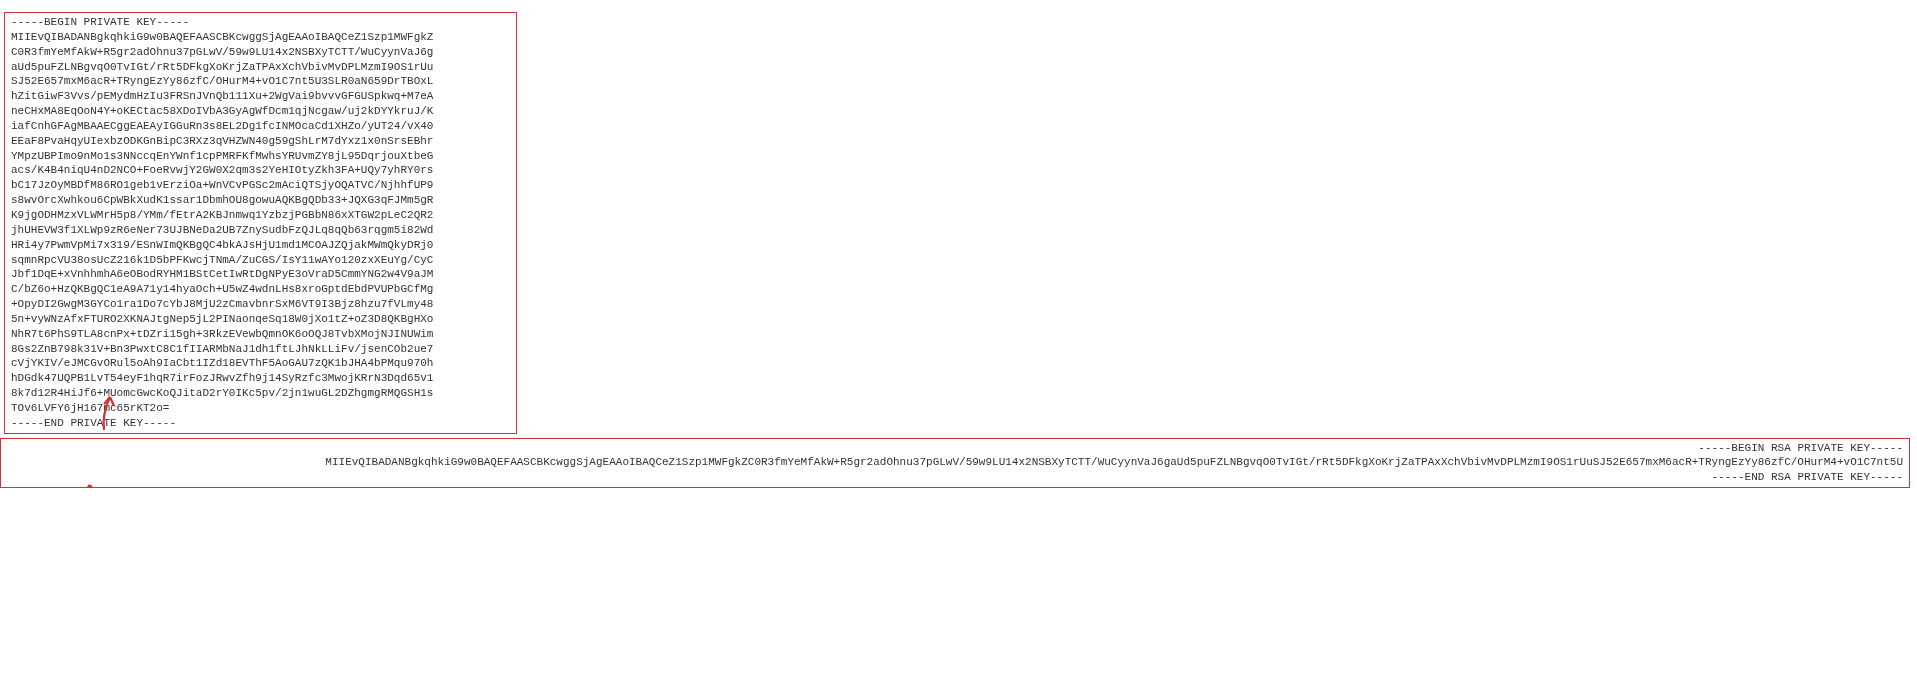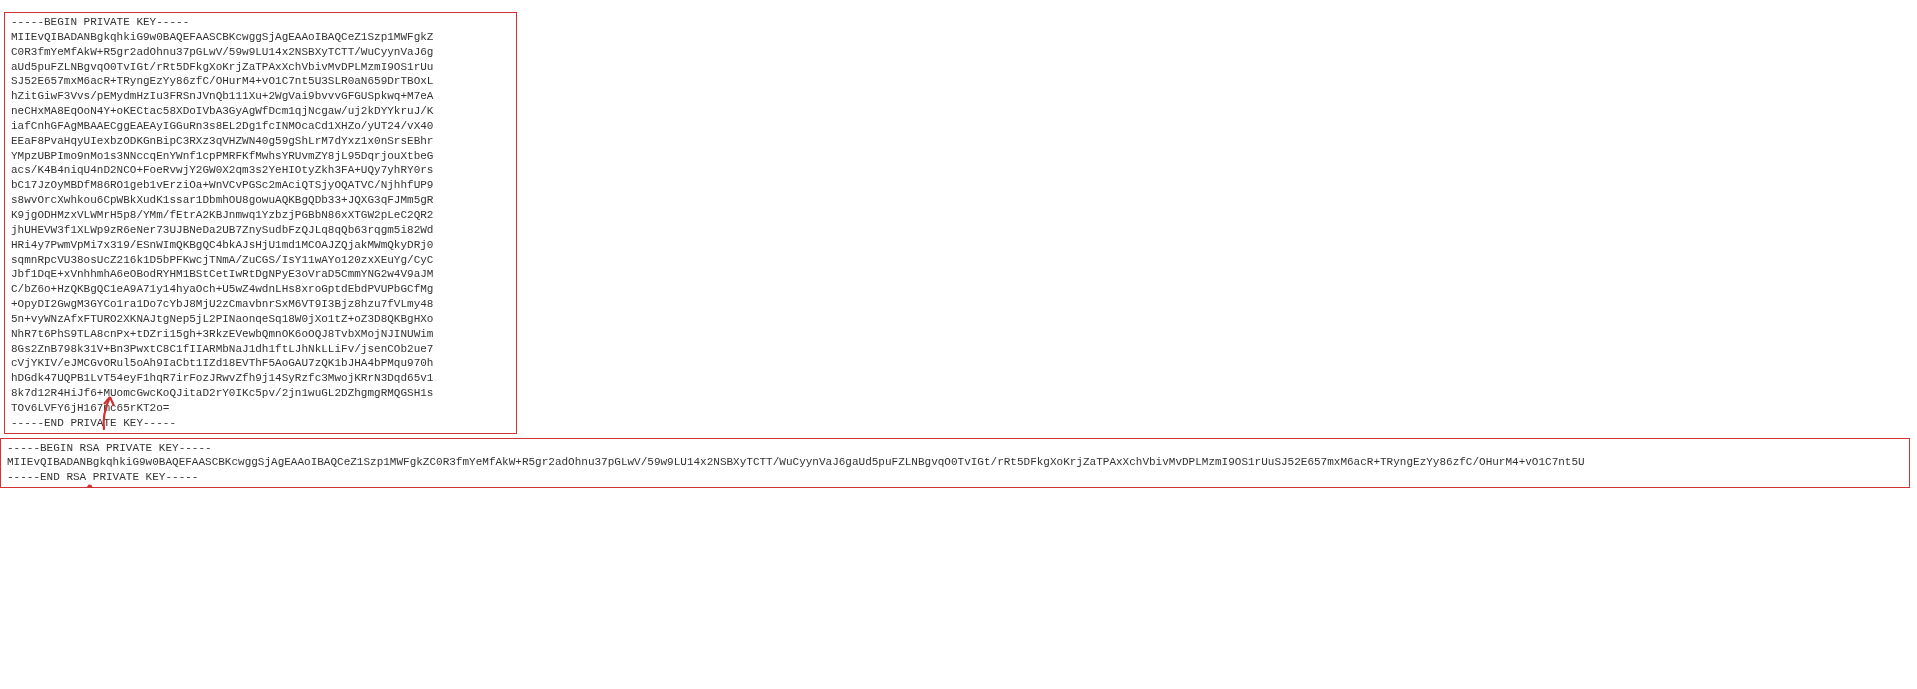--- a/index.html
+++ b/index.html
@@ -28,20 +28,21 @@
     }
     .key-box-1 {
       width: 513px;
       margin-top: 12px;
       margin-left: 4px;
     }
     .key-box-2 {
       width: 1910px;
       margin-top: 4px;
       margin-left: 0;
+      text-align: right;
     }
     .annotation {
       color: #d03333;
       font-family: "Microsoft YaHei", "SimSun", Arial, sans-serif;
       font-size: 15px;
       position: absolute;
       left: 120px;
       top: 556px;
     }
     .arrow-container {

